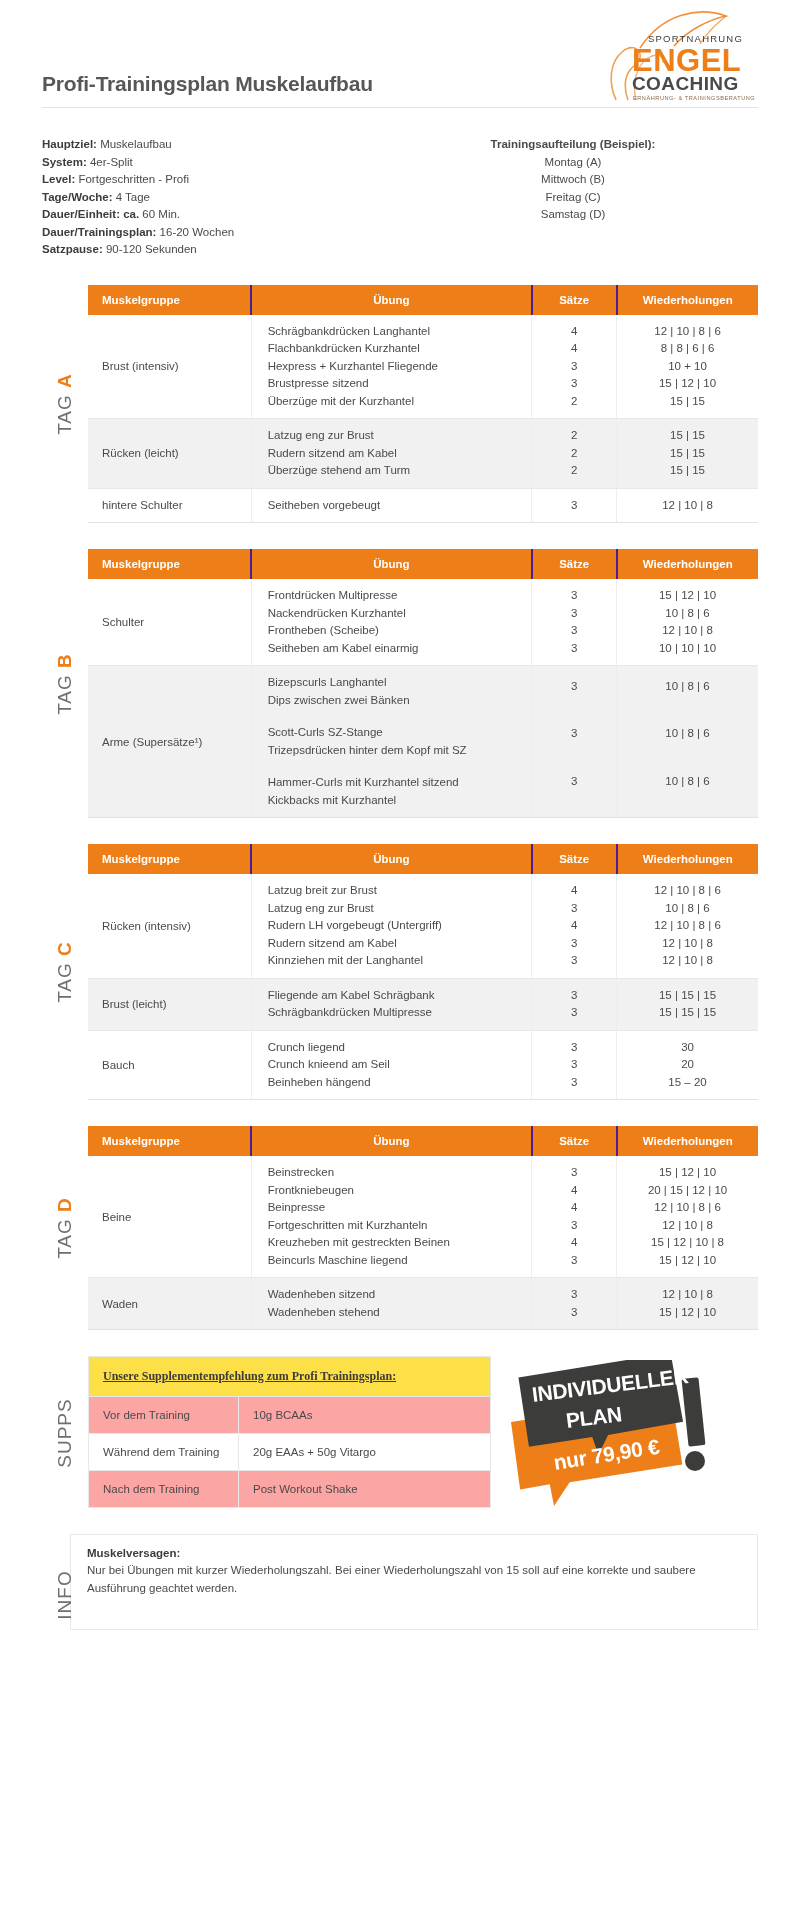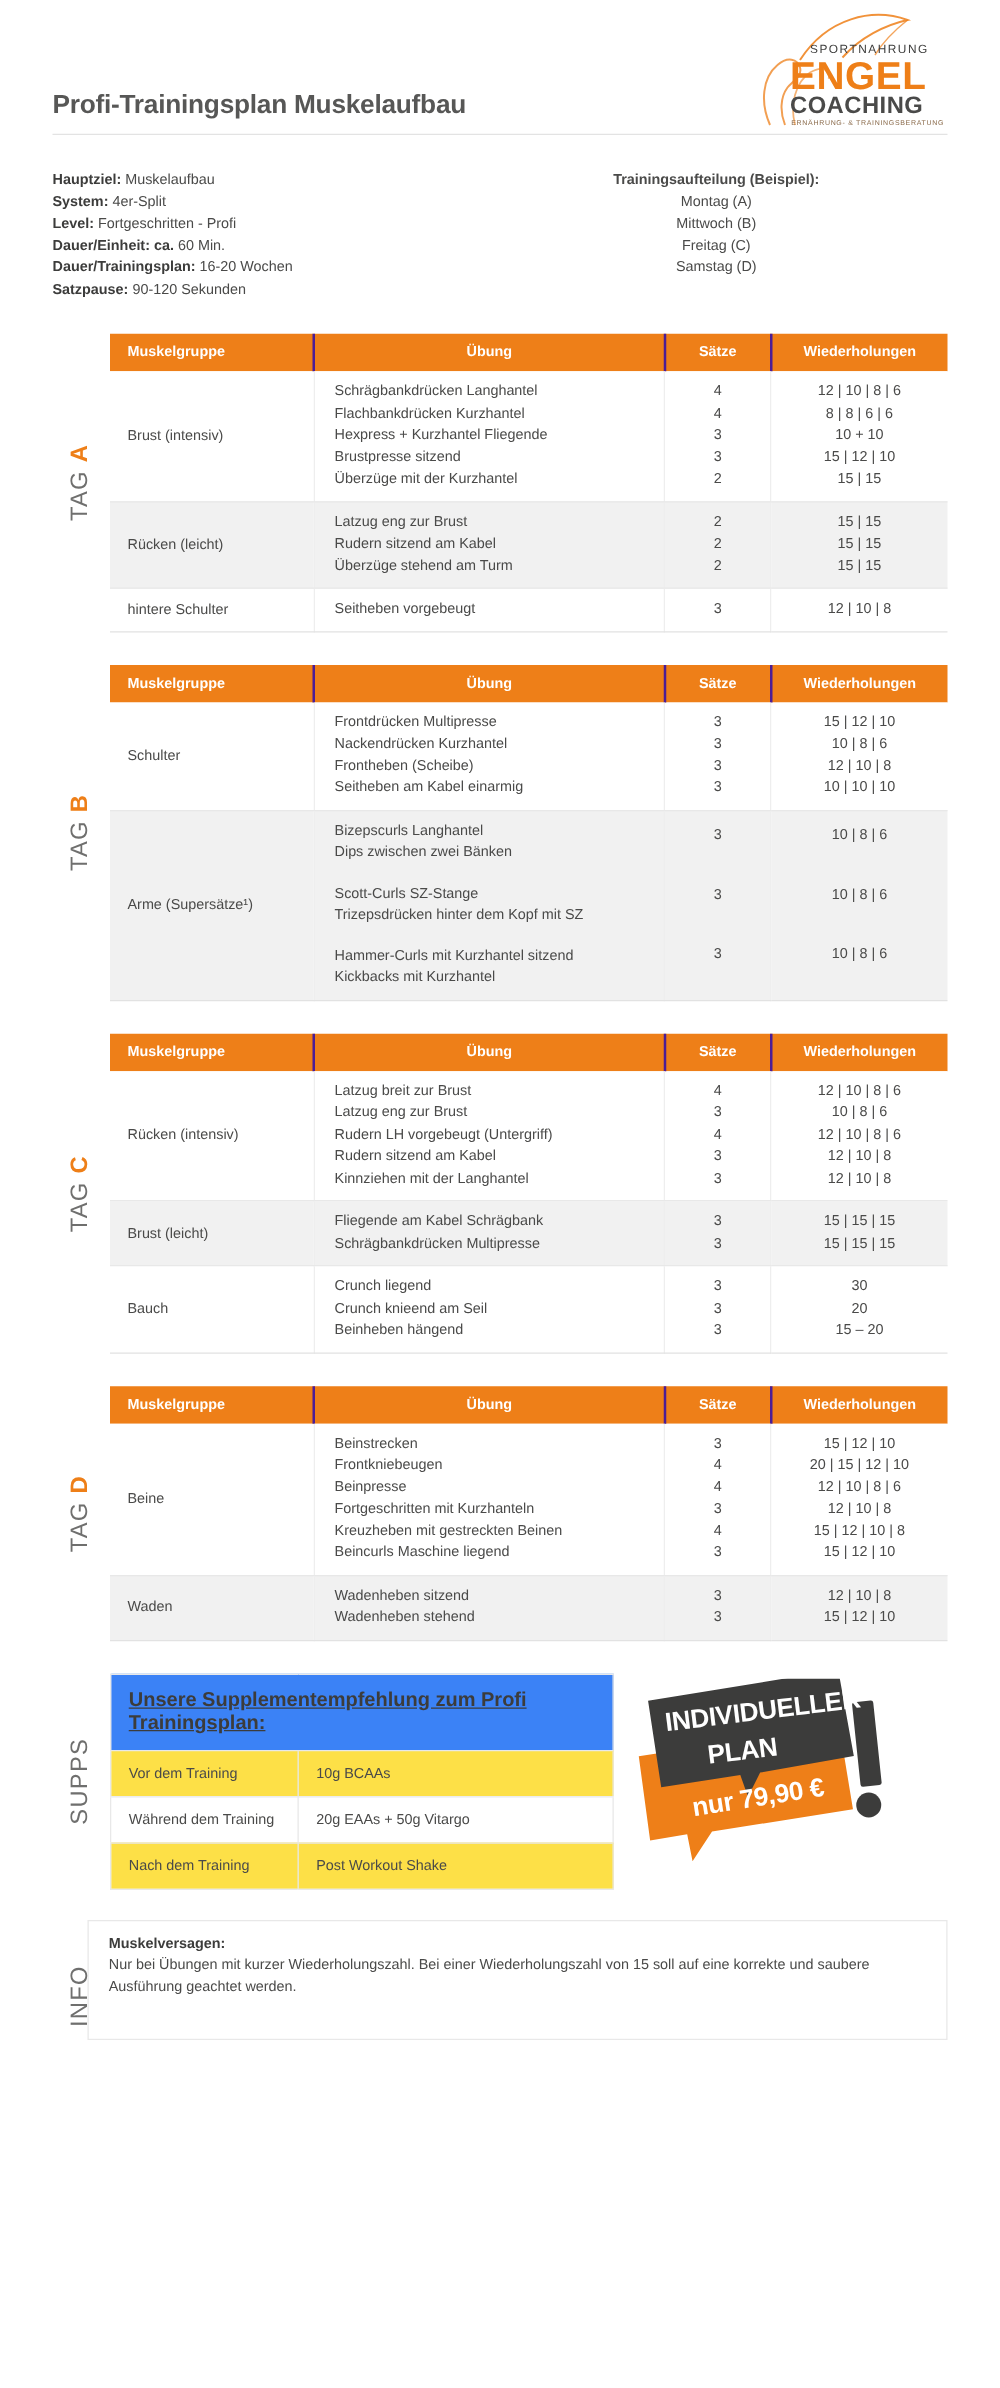--- a/index.html
+++ b/index.html
@@ -143,25 +143,26 @@
     color: #4a4a49;
     padding: 12px 14px;
     border-bottom: 1px solid #e8e8e8;
     border-right: 1px solid #e8e8e8;
   }
   table.supps td:last-child { border-right: none; }
   table.supps tr:last-child td { border-bottom: none; }
   table.supps td.supps-title {
     font-weight: bold;
     text-decoration: underline;
-    background: #3b82f6;
+    background: #fde047;
     color: #3c3c3b;
-    font-size: 16px;
-  }
-  tr.s-band td { background: #fde047; }
+    font-size: 12px;
+    font-family: Liberation Serif, serif;
+  }
+  tr.s-band td { background: #fca5a5; }
   tr.s-plain td { background: #ffffff; }
   col.ws-a { width: 150px; }
   col.ws-b { width: 252px; }
 
   .badge {
     position: relative;
     width: 200px;
     height: 150px;
     margin-left: 18px;
     margin-top: 4px;
@@ -203,20 +204,21 @@
     </div>
 
     <div class="header-rule"></div>
   </div>
 
   <div class="meta">
     <div class="meta-col left" id="meta-left">
         <div><b>Hauptziel:</b><span> Muskelaufbau</span></div>
         <div><b>System:</b><span> 4er-Split</span></div>
         <div><b>Level:</b><span> Fortgeschritten - Profi</span></div>
+        <div><b>Tage/Woche:</b><span> 4 Tage</span></div>
         <div><b>Dauer/Einheit: ca.</b><span> 60 Min.</span></div>
         <div><b>Dauer/Trainingsplan:</b><span> 16-20 Wochen</span></div>
         <div><b>Satzpause:</b><span> 90-120 Sekunden</span></div>
       </div>
     <div class="meta-col right">
       <div class="meta-head">Trainingsaufteilung (Beispiel):</div>
       <div id="meta-right-items">
           <div>Montag (A)</div>
           <div>Mittwoch (B)</div>
           <div>Freitag (C)</div>

